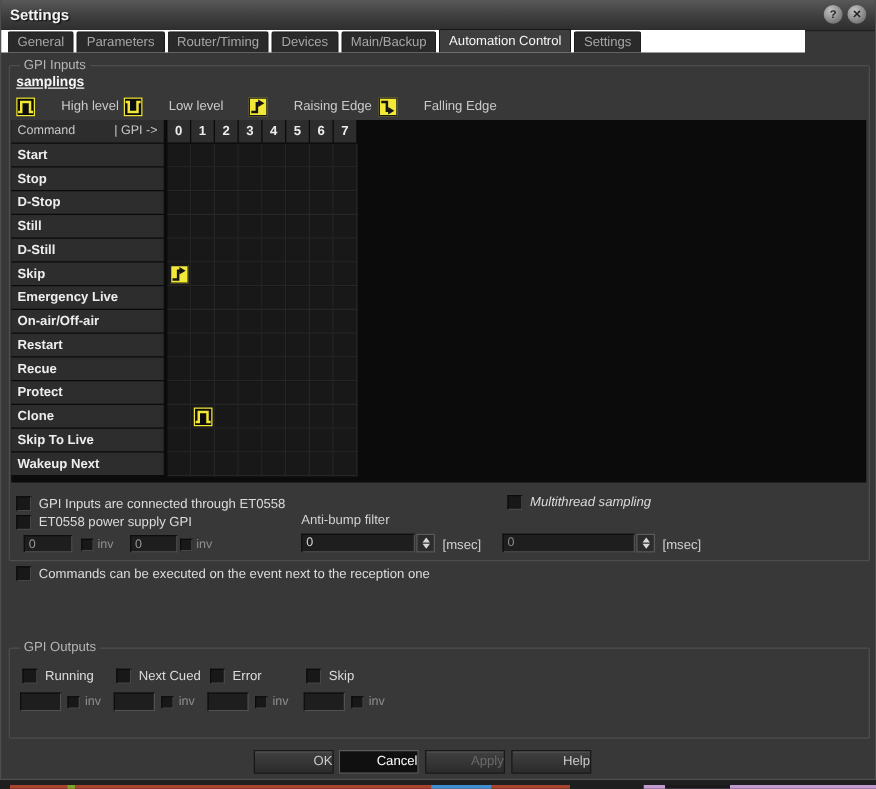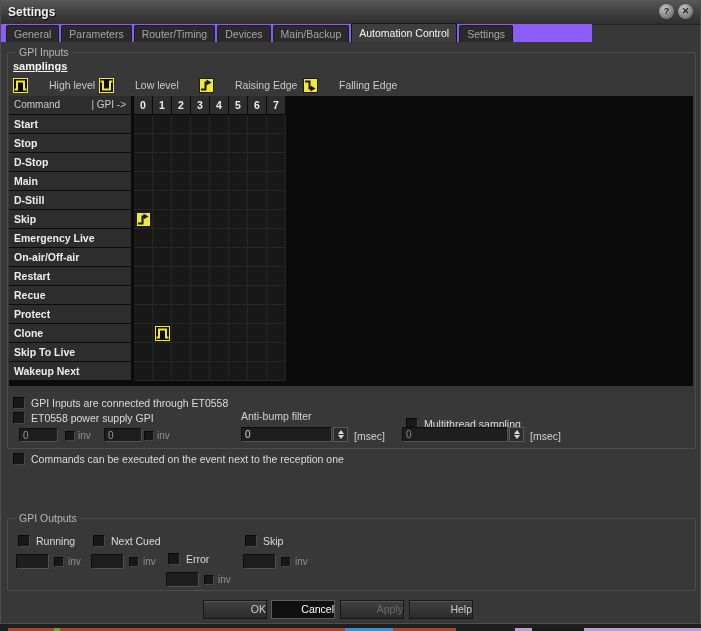--- a/index.html
+++ b/index.html
@@ -10,21 +10,21 @@
   
   .titlebar { position:absolute; left:0; top:0; width:100%; height:24px;
               background:linear-gradient(#585858,#3e3e3e 55%,#2e2e2e); border-bottom:1px solid #202020; }
   .title { position:absolute; left:7px; top:5px; font-size:12px; font-weight:bold; color:#f2f2f2;
            text-shadow:1px 1px 1px rgba(0,0,0,.8); }
   .winbtn { position:absolute; top:4px; width:15px; height:15px; border-radius:50%;
             background:radial-gradient(circle at 38% 30%, #c4c4c4, #858585 60%, #606060);
             text-align:center; line-height:15px; font-size:9px; font-weight:bold; color:#232323; cursor:default; }
   .helpbtn { right:26px; } .closebtn { right:7px; }
   
-  .tabbar { position:absolute; left:0; top:24px; width:591px; height:18px; background:#8b5cf6;
+  .tabbar { position:absolute; left:0; top:24px; width:643px; height:18px; background:#ffffff;
             display:flex; align-items:flex-end; gap:2px; padding-left:5px; box-sizing:border-box; }
   .tab { height:16px; line-height:16px; padding:0 7px; font-size:10.5px; color:#a6a6a6;
          background:#2a2a2a; border:1px solid #1c1c1c; border-bottom:none; border-radius:2px 2px 0 0;
          white-space:nowrap; }
   .tab.active { height:18px; line-height:18px; background:#3e3e3e; color:#f4f4f4; border-color:#161616; }
   
   .group { position:absolute; border:1px solid #4d4d4d; border-radius:2px; }
   .group-label { position:absolute; top:-7px; left:8px; background:#383838; padding:0 3px;
                  font-size:10.5px; color:#b6b6b6; line-height:13px; }
   #group-inputs  { left:6px; top:52px;  width:687px; height:395px; }
@@ -187,21 +187,21 @@
             <div class="cell"></div>
             <div class="cell"></div>
             <div class="cell"></div>
             <div class="cell"></div>
             <div class="cell"></div>
             <div class="cell"></div>
             <div class="cell"></div>
             <div class="cell"></div>
           </div>
           <div class="trow">
-            <div class="rowhdr">Main</div>
+            <div class="rowhdr">Still</div>
             <div class="cell"></div>
             <div class="cell"></div>
             <div class="cell"></div>
             <div class="cell"></div>
             <div class="cell"></div>
             <div class="cell"></div>
             <div class="cell"></div>
             <div class="cell"></div>
           </div>
           <div class="trow">
@@ -345,21 +345,21 @@
     <span class="plainlabel" style="left:233px;top:357px;">Anti-bump filter</span>
     <div class="inputcombo" style="left:233px;top:374px;width:107px;">
       <span class="field bigfield">0</span>
       <span class="spin">
         <span class="spinup"></span>
         <span class="spindn"></span>
       </span>
     </div>
     <span class="plainlabel" style="left:346px;top:377px;">[msec]</span>
 
-    <div class="cbrow" style="left:398px;top:365px;">
+    <div class="cbrow" style="left:398px;top:343px;font-style:italic;">
       <span class="cb"></span>
       <span class="cblabel">Multithread sampling</span>
     </div>
     <div class="inputcombo" style="left:394px;top:374px;width:122px;">
       <span class="field bigfield dim">0</span>
       <span class="spin">
         <span class="spinup"></span>
         <span class="spindn"></span>
       </span>
     </div>
@@ -389,21 +389,21 @@
           <div class="cbrow">
             <span class="cb"></span>
             <span class="cblabel">Next Cued</span>
           </div>
           <div class="fldrow">
             <span class="field outfield"></span>
             <span class="cb cb-small"></span>
             <span class="invlabel">inv</span>
           </div>
         </div>
-        <div class="outitem" style="left: 158px; margin-top: 18px;">
+        <div class="outitem" style="left: 158px;">
           <div class="cbrow">
             <span class="cb"></span>
             <span class="cblabel">Error</span>
           </div>
           <div class="fldrow">
             <span class="field outfield"></span>
             <span class="cb cb-small"></span>
             <span class="invlabel">inv</span>
           </div>
         </div>

